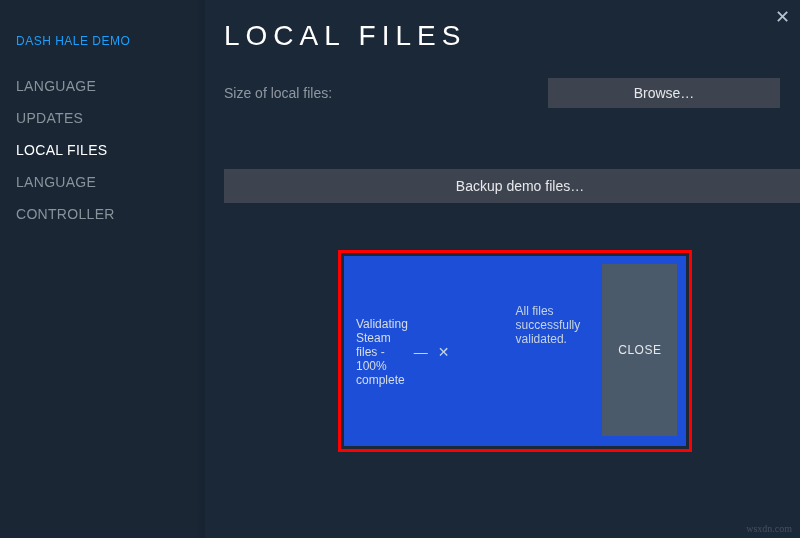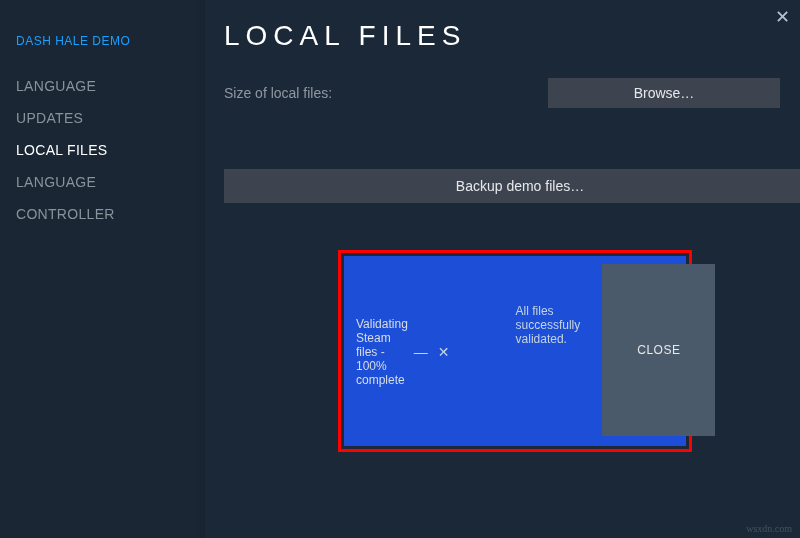--- a/index.html
+++ b/index.html
@@ -80,21 +80,21 @@
     flex: 1; padding: 48px 12px 0 12px;
     font-size: 12px; color: #c6d4df; margin-left: 42px;
   }
   .dialog-footer {
     display: flex; justify-content: flex-end;
     padding: 8px 10px 10px 10px;
   }
   .btn-close-dialog {
     background: #4b5a6b; color: #e6e8ea;
     font-size: 12px; letter-spacing: 0.5px;
-    padding: 7px 35px; border: none; cursor: pointer;
+    padding: 7px 16px; border: none; cursor: pointer;
   }
   .watermark {
     position: absolute; right: 8px; bottom: 4px;
     font-size: 10px; color: rgba(255,255,255,0.18); font-family: Liberation Serif, serif;
   }
 </style>
 </head>
 <body>
 
 <div class="close-x">✕</div>

